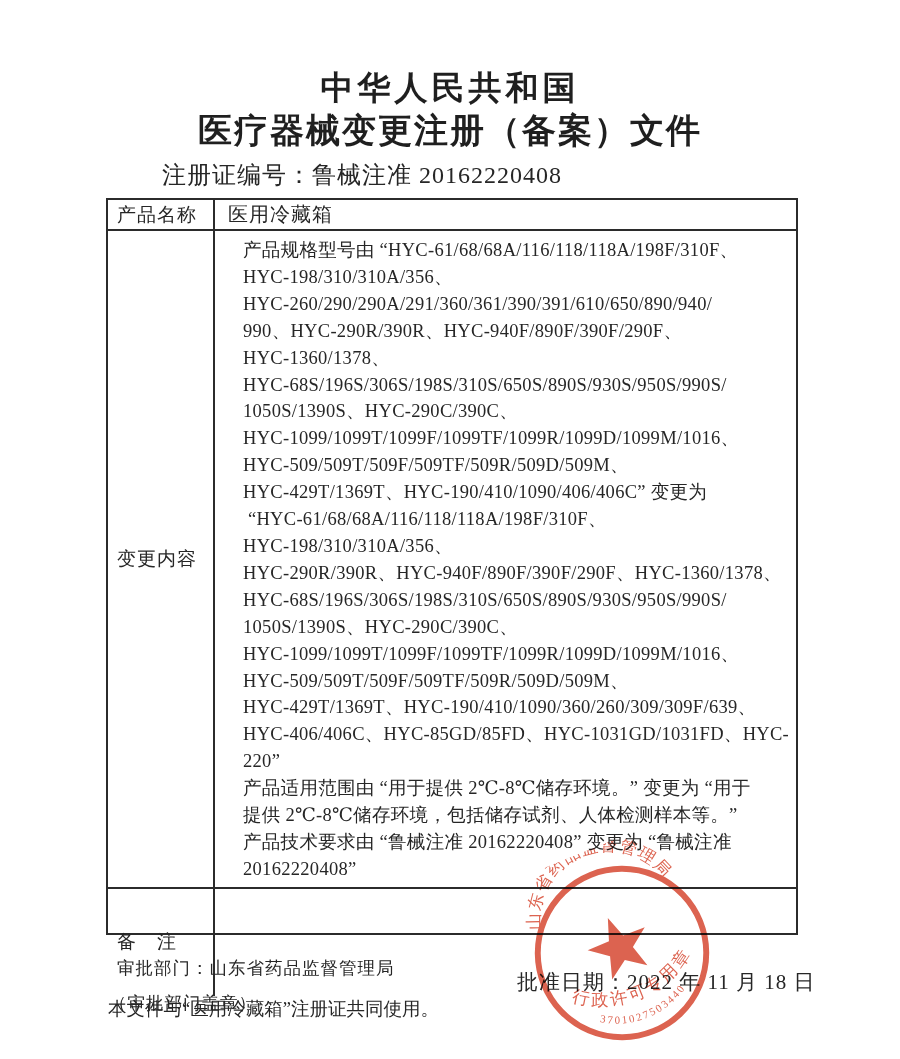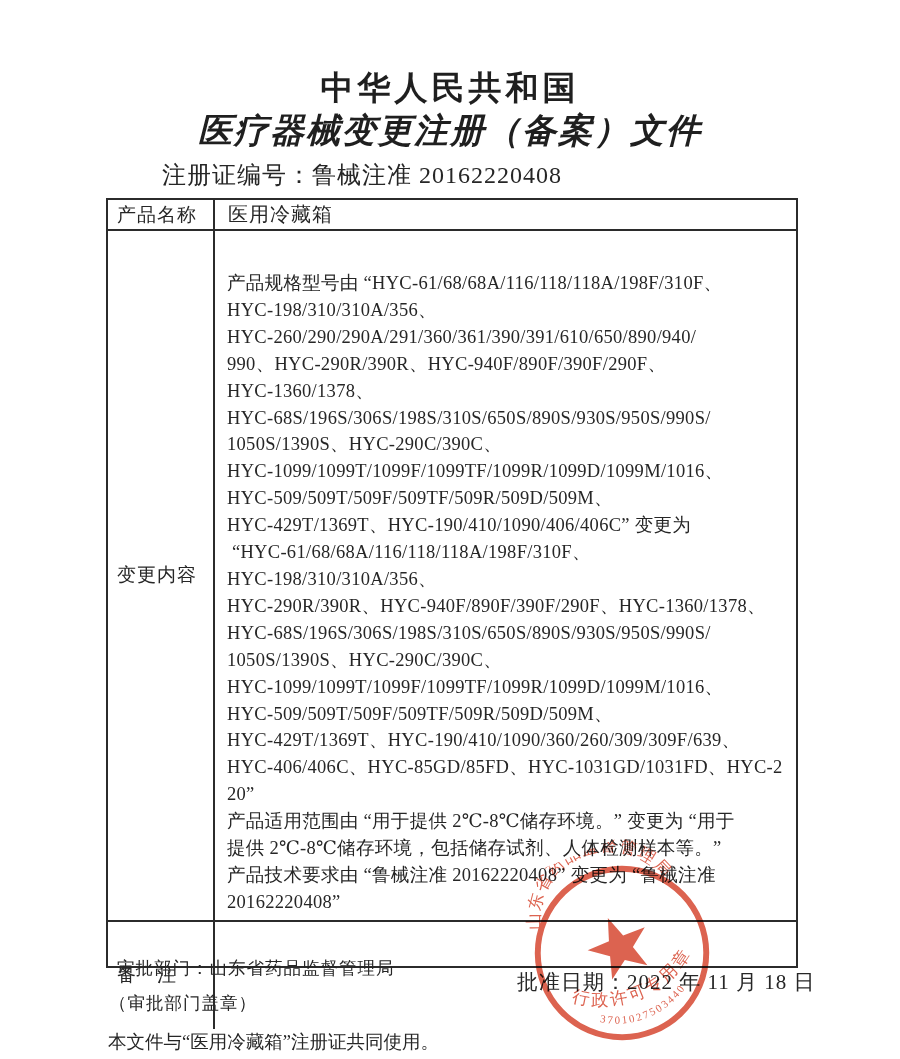--- a/index.html
+++ b/index.html
@@ -6,38 +6,38 @@
   .page {
     position:relative; width:900px; height:1059px; background:#ffffff;
     font-family:"Liberation Serif","DejaVu Serif",serif; color:#262626; overflow:hidden;
   }
   .title-line1, .title-line2 {
     position:absolute; left:0; width:900px; text-align:center;
     font-family:"Liberation Sans","DejaVu Sans",sans-serif; font-weight:700;
     color:#1f1f1f; margin:0;
   }
   .title-line1 { top:66px;  font-size:33px; letter-spacing:4px; }
-  .title-line2 { top:108px; font-size:34px; letter-spacing:2px;font-style:italic; }
+  .title-line2 { top:108px; font-size:34px; letter-spacing:2px; }
   .reg-line { position:absolute; left:162px; top:159px; font-size:24px; letter-spacing:1px; }
 
   .doc-table {
     position:absolute; left:106px; top:198px; width:688px;
     border:2px solid #2b2b2b; box-sizing:content-box;
   }
   .t-row { display:flex; align-items:stretch; }
   .t-row.bordered { border-top:2px solid #2b2b2b; }
   .t-label {
     flex:0 0 107px; width:107px; border-right:2px solid #2b2b2b;
     display:flex; align-items:center; padding-left:9px;
     font-size:19px; letter-spacing:1px; box-sizing:border-box;
   }
   .t-content { flex:1; min-width:0; box-sizing:border-box; }
   .row-product { height:29px; }
   .row-product .t-content { display:flex; align-items:center; padding-left:13px; font-size:20px; letter-spacing:1px; }
-  .row-change .t-content { padding:6px 6px 4px 12px;margin-top:33px; }
+  .row-change .t-content { padding:6px 6px 4px 28px; }
   .content-line {
     line-height:26.9px; font-size:18.5px; letter-spacing:0.3px;
     white-space:pre-wrap; word-break:break-all;
   }
   .row-remark { height:44px;flex-direction:column; }
   .row-remark .t-content { display:flex; align-items:center; font-size:18.5px; }
 
   .footer-dept { position:absolute; left:117px; top:956px; font-size:17.5px; letter-spacing:1px; }
   .footer-date { position:absolute; left:517px; top:956px; font-size:21px; letter-spacing:1px;margin-top:12px; }
   .footer-seal-note { position:absolute; left:109px; top:991px; font-size:17.5px; letter-spacing:1px;text-align:right; }

